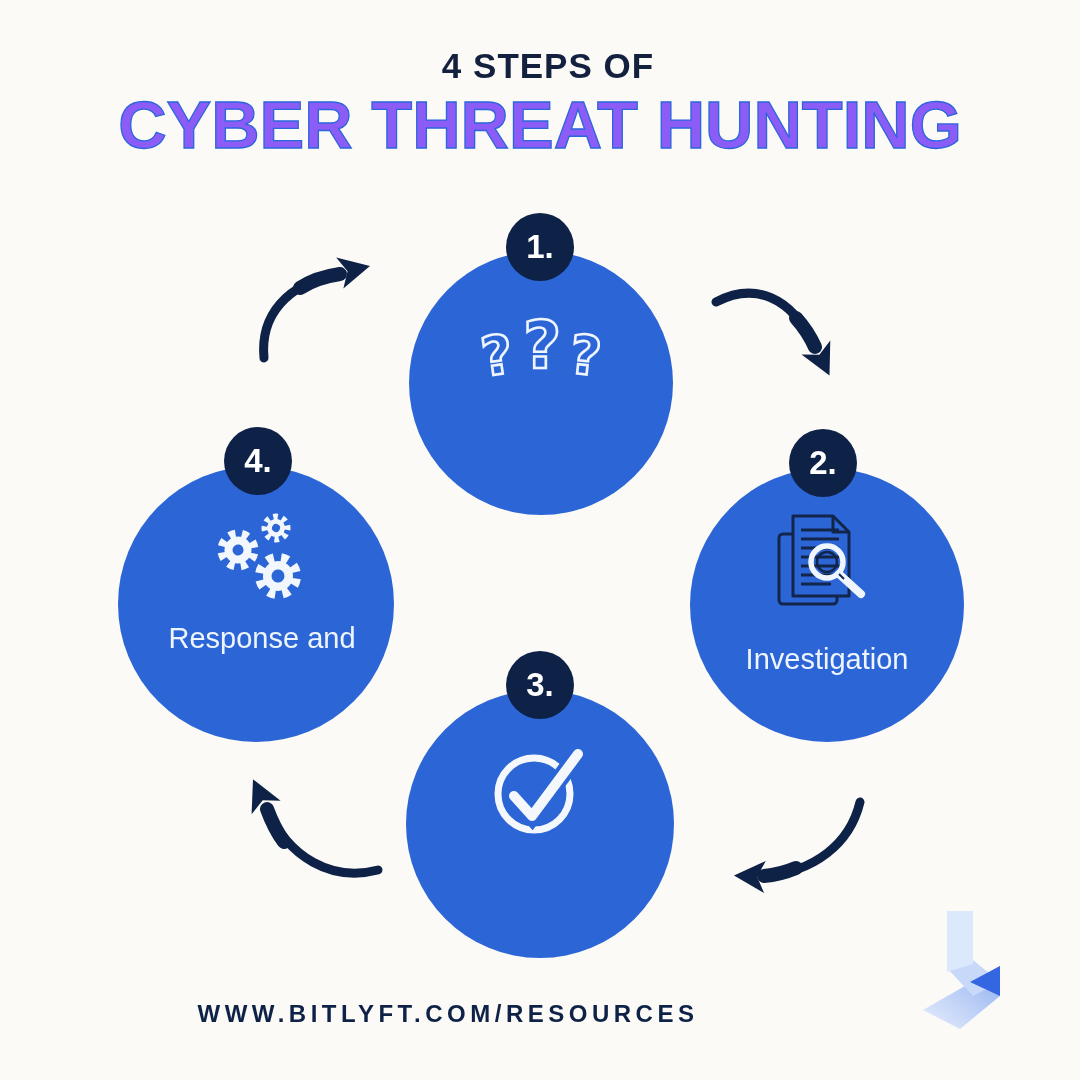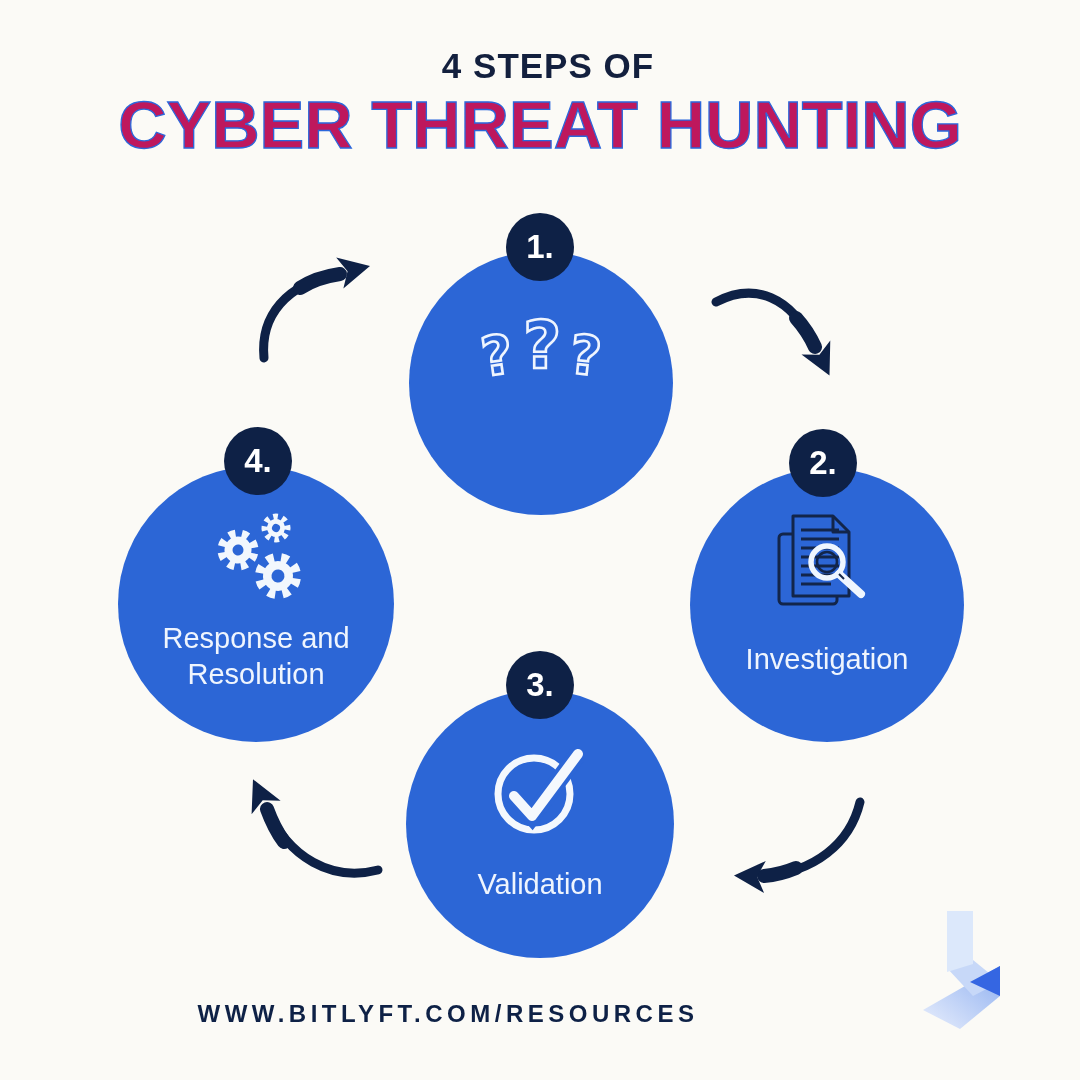--- a/index.html
+++ b/index.html
@@ -3,21 +3,21 @@
 <meta charset="utf-8">
 <style>
   html,body{margin:0;padding:0;}
   body{font-family:"Liberation Sans","DejaVu Sans",sans-serif;}
   #canvas{position:relative;width:1080px;height:1080px;background:#FBFAF6;overflow:hidden;}
 
   
   .eyebrow{position:absolute;left:8px;top:46px;width:1080px;text-align:center;
     font-size:35px;font-weight:700;letter-spacing:1px;color:#13203E;}
   .main-title{position:absolute;left:0;top:90px;width:1080px;text-align:center;
-    font-size:67px;font-weight:700;color:#be185d;letter-spacing:0px;line-height:1.05;
+    font-size:67px;font-weight:700;color:#8b5cf6;letter-spacing:0px;line-height:1.05;
     -webkit-text-stroke:1.3px #2B67DC;}
 
   
   .step-circle{position:absolute;border-radius:50%;background:#2C66D6;}
   #c1{left:409px;top:251px;width:264px;height:264px;}
   #c2{left:690px;top:468px;width:274px;height:274px;}
   #c3{left:406px;top:690px;width:268px;height:268px;}
   #c4{left:118px;top:466px;width:276px;height:276px;}
 
   .badge{position:absolute;width:68px;height:68px;border-radius:50%;background:#0E2146;
@@ -26,21 +26,21 @@
   #b1{left:506px;top:213px;}
   #b2{left:789px;top:429px;}
   #b3{left:506px;top:651px;}
   #b4{left:224px;top:427px;}
 
   .step-label{position:absolute;text-align:center;color:#EFF5FE;font-size:29px;
     line-height:1.25;font-weight:400;}
   #l1{left:409px;top:388px;width:264px;}
   #l2{left:690px;top:641px;width:274px;}
   #l3{left:406px;top:866px;width:268px;}
-  #l4{left:118px;top:620px;width:276px;}
+  #l4{left:124px;top:620px;width:276px;}
 
   .icon-box{position:absolute;}
   #icon1{left:468px;top:290px;}
   #icon2{left:775px;top:510px;}
   #icon3{left:492px;top:740px;}
   #icon4{left:206px;top:504px;}
 
   .arrow-box{position:absolute;}
   #arrA{left:246px;top:246px;}
   #arrB{left:702px;top:272px;}
@@ -101,23 +101,20 @@
 
   <div class="step-circle" id="c3"></div>
   <div class="badge" id="b3">
     <span>3.</span>
   </div>
   <svg class="icon-box" id="icon3" width="104" height="100" viewBox="0 0 104 100">
     <circle cx="42" cy="54" r="36" fill="none" stroke="#F4F8FD" stroke-width="7"></circle>
     <path d="M22,56 L40,76 L86,14" fill="none" stroke="#2C66D6" stroke-width="18" stroke-linecap="butt" stroke-linejoin="miter"></path>
     <path d="M22,56 L40,76 L86,14" fill="none" stroke="#F4F8FD" stroke-width="10" stroke-linecap="round" stroke-linejoin="round"></path>
   </svg>
-  <div class="step-label" id="l3">
-    <div>Validation</div>
-  </div>
 
   <div class="step-circle" id="c4"></div>
   <div class="badge" id="b4">
     <span>4.</span>
   </div>
   <svg class="icon-box" id="icon4" width="104" height="104" viewBox="0 0 104 104">
 
     <g transform="rotate(12 32 46)">
       <circle cx="32" cy="46" r="16" fill="none" stroke="#F2F7FD" stroke-width="9" stroke-dasharray="6.3 6.27"></circle>
       <circle cx="32" cy="46" r="13.5" fill="#F2F7FD"></circle>
@@ -131,21 +128,20 @@
     </g>
 
     <g transform="rotate(8 72 72)">
       <circle cx="72" cy="72" r="18" fill="none" stroke="#F2F7FD" stroke-width="10" stroke-dasharray="7 7.14"></circle>
       <circle cx="72" cy="72" r="15" fill="#F2F7FD"></circle>
       <circle cx="72" cy="72" r="6.5" fill="#2C66D6"></circle>
     </g>
   </svg>
   <div class="step-label" id="l4">
     <div>Response and</div>
-    <div>Resolution</div>
   </div>
 
   <svg class="arrow-box" id="arrA" width="128" height="124" viewBox="0 0 128 124">
     <path d="M18,112 C14,70 40,38 92,28" fill="none" stroke="#0E2146" stroke-width="9" stroke-linecap="round"></path>
     <path d="M54,42 C68,33 80,30 94,28" fill="none" stroke="#0E2146" stroke-width="14" stroke-linecap="round"></path>
     <polygon points="0,-17 31,-1 0,15 8,-1" fill="#0E2146" transform="translate(94,28) rotate(-13)"></polygon>
   </svg>
   <svg class="arrow-box" id="arrB" width="142" height="118" viewBox="0 0 142 118">
     <path d="M14,30 C52,10 90,24 112,74" fill="none" stroke="#0E2146" stroke-width="9" stroke-linecap="round"></path>
     <path d="M94,46 C103,56 108,64 113,75" fill="none" stroke="#0E2146" stroke-width="14" stroke-linecap="round"></path>

